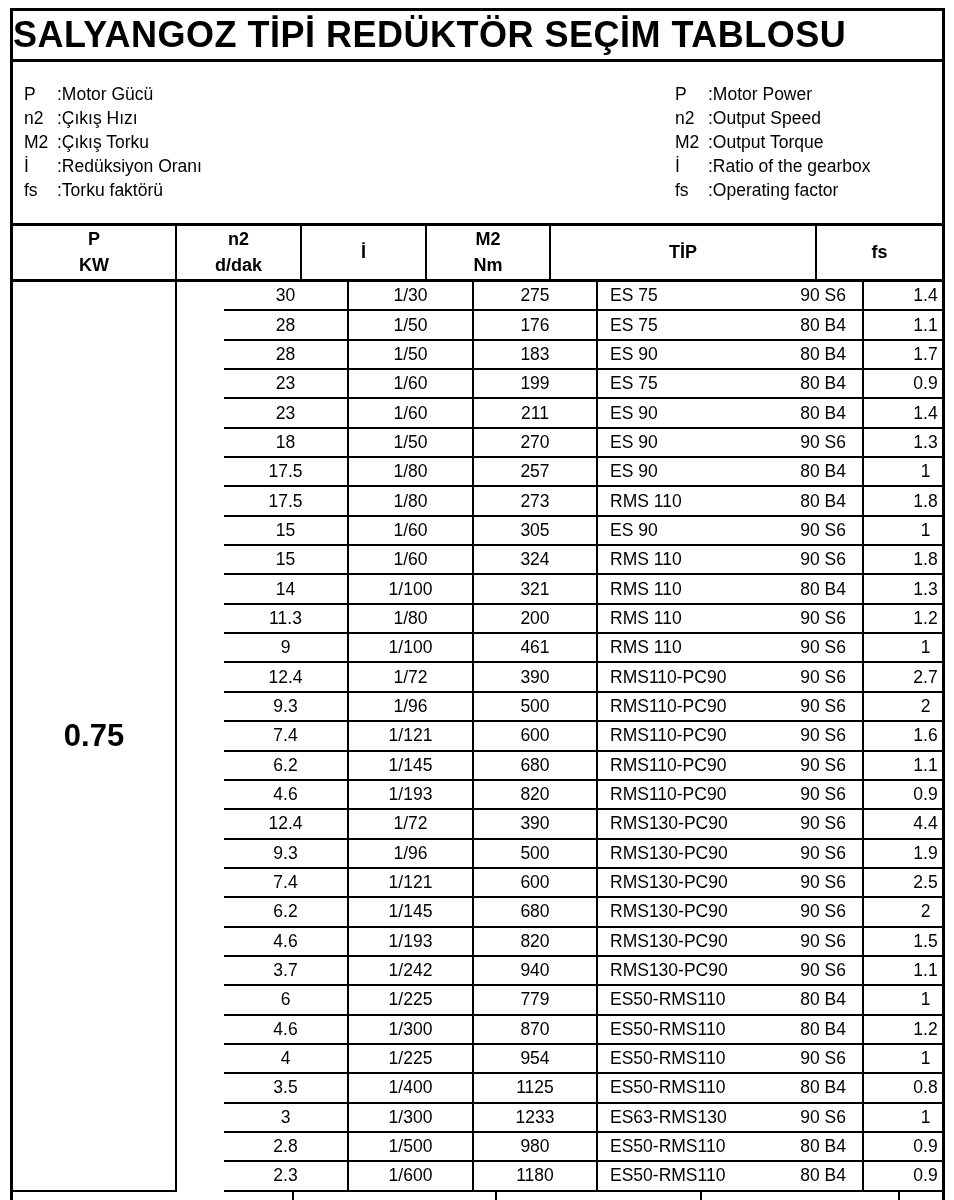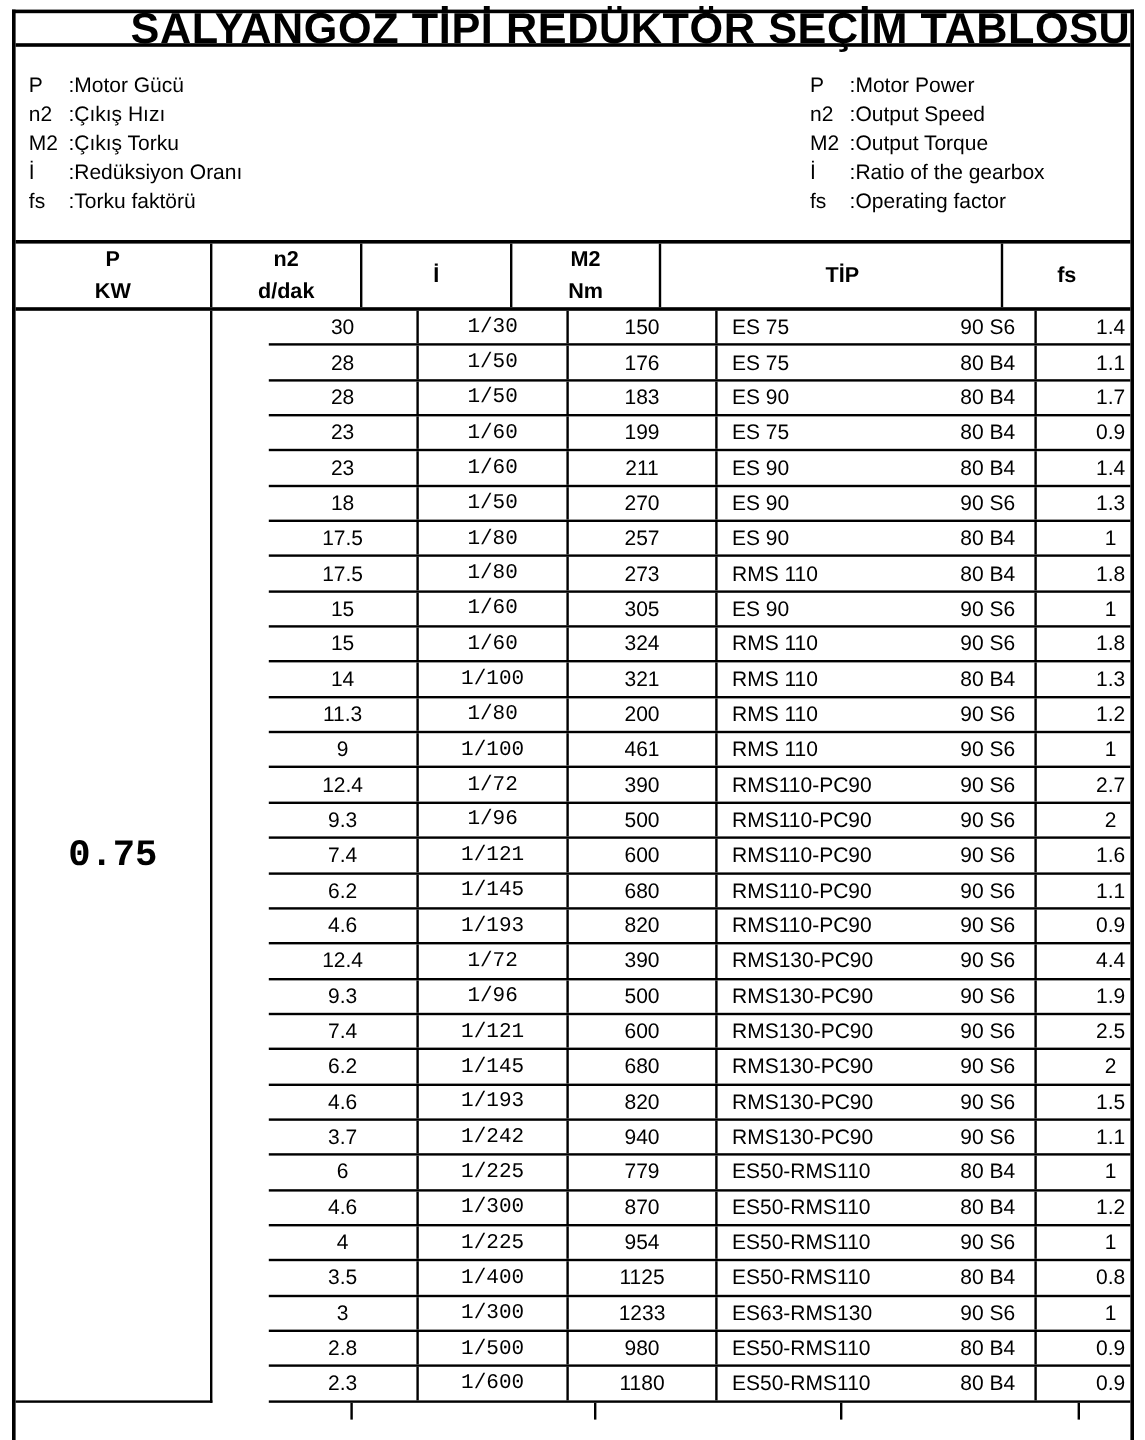--- a/index.html
+++ b/index.html
@@ -13,23 +13,23 @@
   .page {
     position: absolute;
     left: 10px; top: 8px;
     width: 935px; height: 1192px;
     border: 3px solid #000;
     border-bottom: none;
     background: #fff;
   }
   
   .title-bar {
-    height: 28px;
+    height: 51px;
     border-bottom: 3px solid #000;
-    display: flex; align-items: center; justify-content: flex-end;
+    display: flex; align-items: center; justify-content: flex-start;
   }
   .title-bar h1 {
     font-size: 36px; font-weight: bold; letter-spacing: 0.5px;
     white-space: nowrap;
   }
   
   .legend {
     position: relative;
     height: 164px;
     border-bottom: 3px solid #000;
@@ -51,43 +51,43 @@
     display: flex; flex-direction: column;
     align-items: center; justify-content: center;
     border-right: 2px solid #000;
     gap: 5px;
   }
   .hc:last-child { border-right: none; }
   .w-p  { width: 164px; }
   .w-n2 { width: 125px; }
   .w-i  { width: 125px; }
   .w-m2 { width: 124px; }
-  .w-tip{ width: 266px; margin-left: 19px; }
+  .w-tip{ width: 266px; }
   .w-fs { flex: 1; }
   .tbody { display: flex; height: 910px; }
   .p-col {
     width: 164px;
     border-right: 2px solid #000;
     border-bottom: 2px solid #000;
     display: flex; align-items: center; justify-content: center;
   }
-  .p-value { font-size: 31px; font-weight: bold; font-family: Liberation Mono, monospace; }
+  .p-value { font-size: 31px; font-weight: bold; }
   .rows-col { flex: 1; display: flex; flex-direction: column; margin-left: 47px; }
   .trow {
     height: 29.355px;
     display: flex;
     border-bottom: 2px solid #000;
     font-size: 17.5px;
   }
   .c {
     display: flex; align-items: center; justify-content: center;
     border-right: 2px solid #000;
   }
   .c-n2 { width: 125px; }
-  .c-i  { width: 125px; font-family: Liberation Mono, monospace; }
+  .c-i  { width: 125px; }
   .c-m2 { width: 124px; }
   .c-tip{
     width: 266px;
     justify-content: space-between;
     padding-left: 12px; padding-right: 16px;
   }
   .c-fs { flex: 1; border-right: none; padding-left: 45px; }
   
   .partial {
     position: relative;
@@ -180,21 +180,21 @@
   </div>
 
   <div class="tbody">
     <div class="p-col">
       <span class="p-value">0.75</span>
     </div>
     <div class="rows-col">
         <div class="trow">
           <div class="c c-n2">30</div>
           <div class="c c-i">1/30</div>
-          <div class="c c-m2">150</div>
+          <div class="c c-m2">275</div>
           <div class="c c-tip">
             <span>ES 75</span>
             <span>90 S6</span>
           </div>
           <div class="c c-fs">1.4</div>
         </div>
         <div class="trow">
           <div class="c c-n2">28</div>
           <div class="c c-i">1/50</div>
           <div class="c c-m2">176</div>

